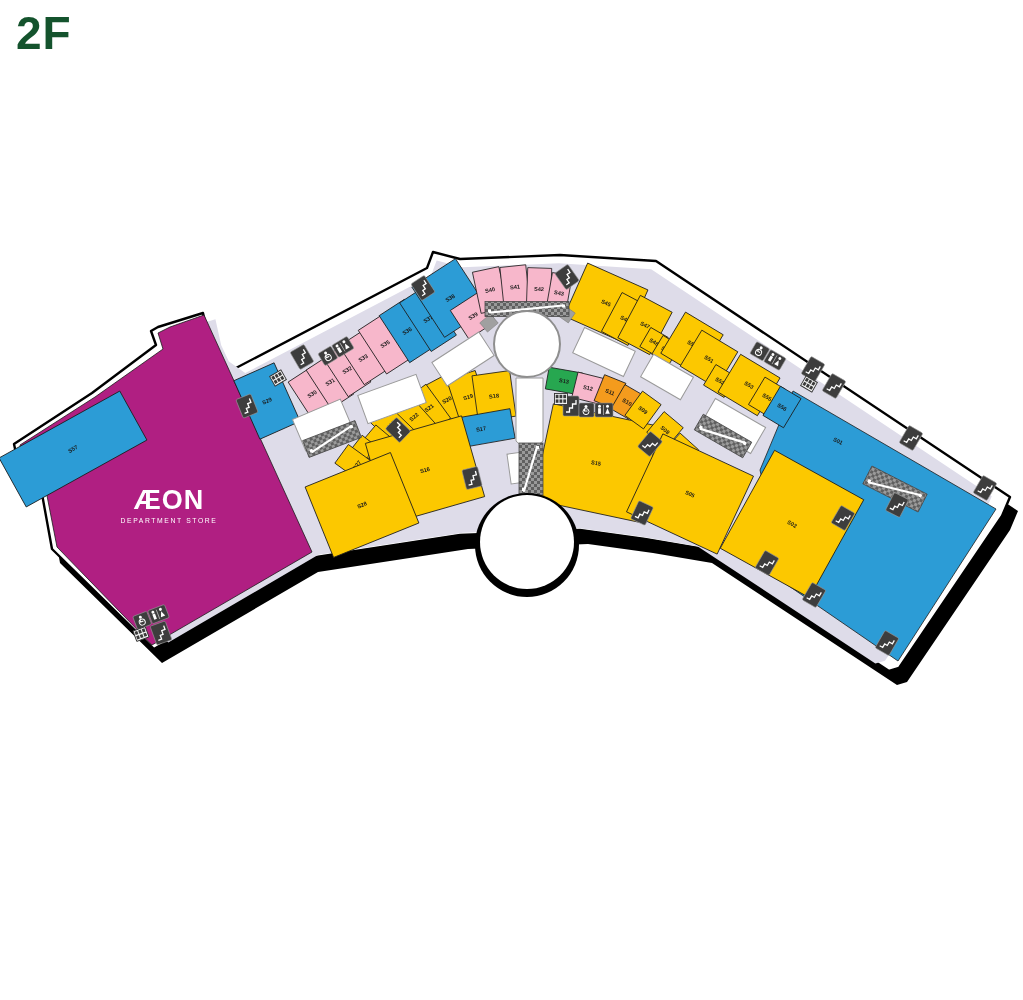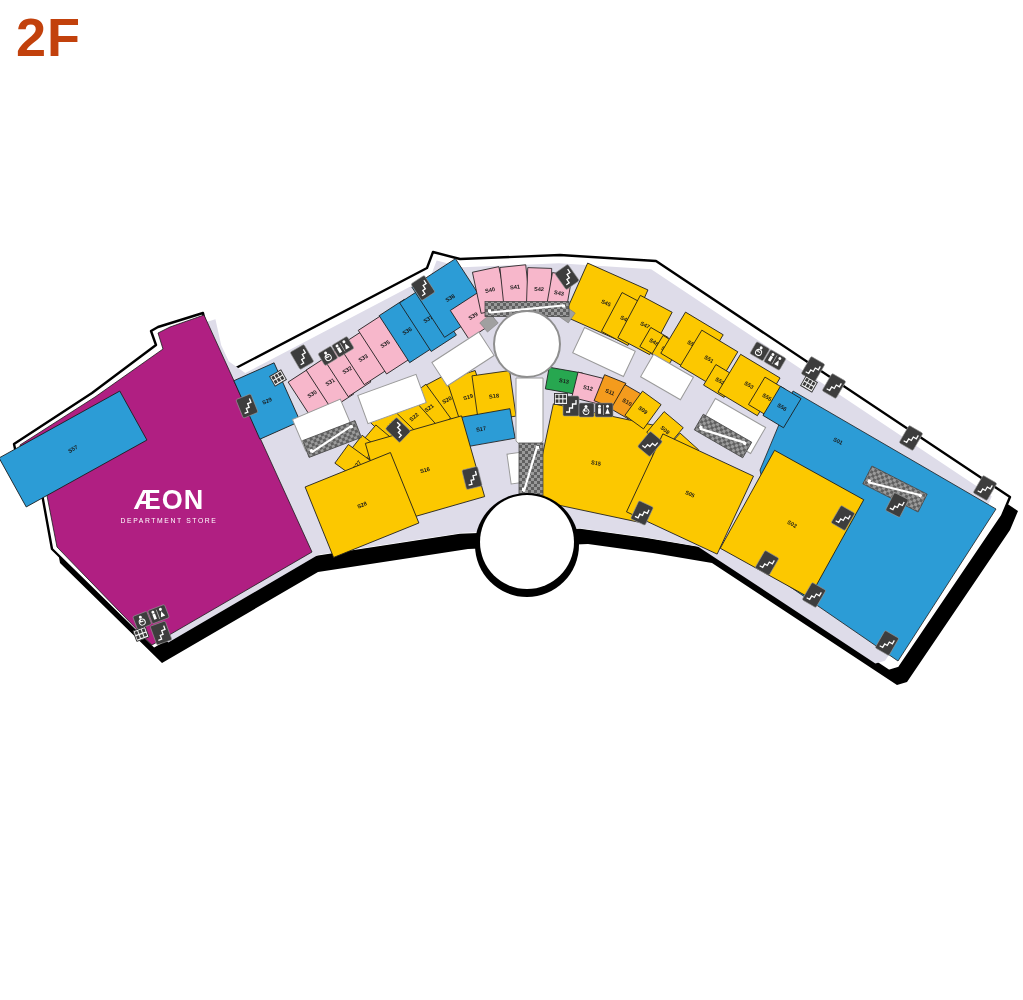--- a/index.html
+++ b/index.html
@@ -1,19 +1,19 @@
 <!DOCTYPE html>
 <html><head>
 <meta charset="utf-8">
 <style>
   html,body{margin:0;padding:0;background:#ffffff;}
   body{width:1023px;height:1000px;position:relative;overflow:hidden;
        font-family:"Liberation Sans",sans-serif;}
-  #floor-label{position:absolute;top:10px;left:16px;font-size:54px;font-weight:600;
-       color:#c2410c;letter-spacing:1px;line-height:1;}
+  #floor-label{position:absolute;top:10px;left:16px;font-size:46px;font-weight:600;
+       color:#14532d;letter-spacing:1px;line-height:1;}
   svg{position:absolute;top:0;left:0;}
   text{font-family:"Liberation Sans",sans-serif;}
 </style>
 </head>
 <body>
 
 <div id="floor-label">2F</div>
 
 <svg id="map" width="1023" height="1000" viewBox="0 0 1023 1000">
   <defs>

